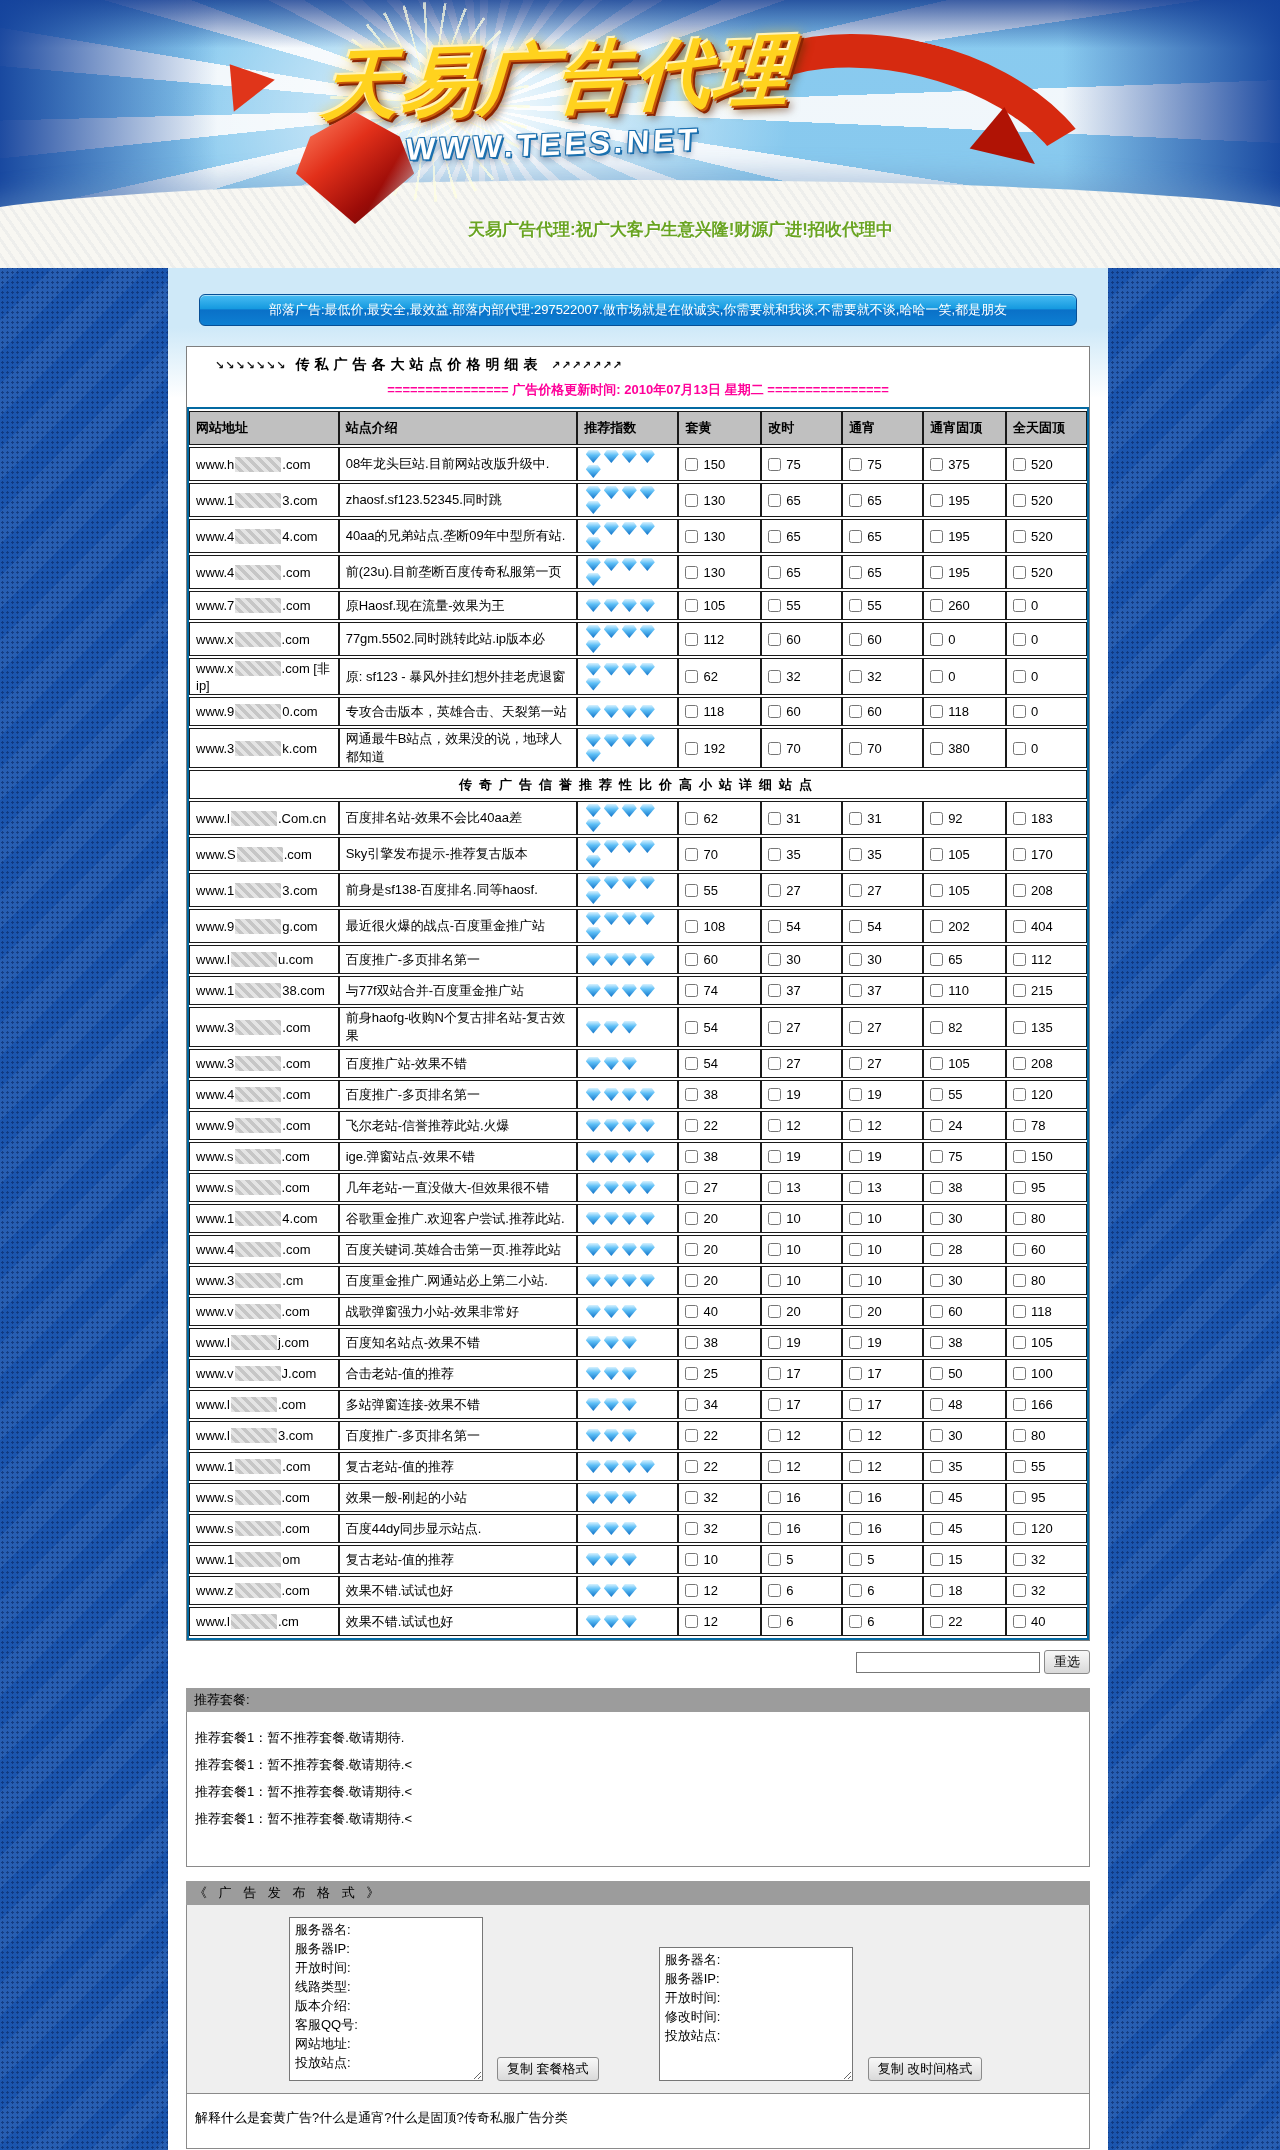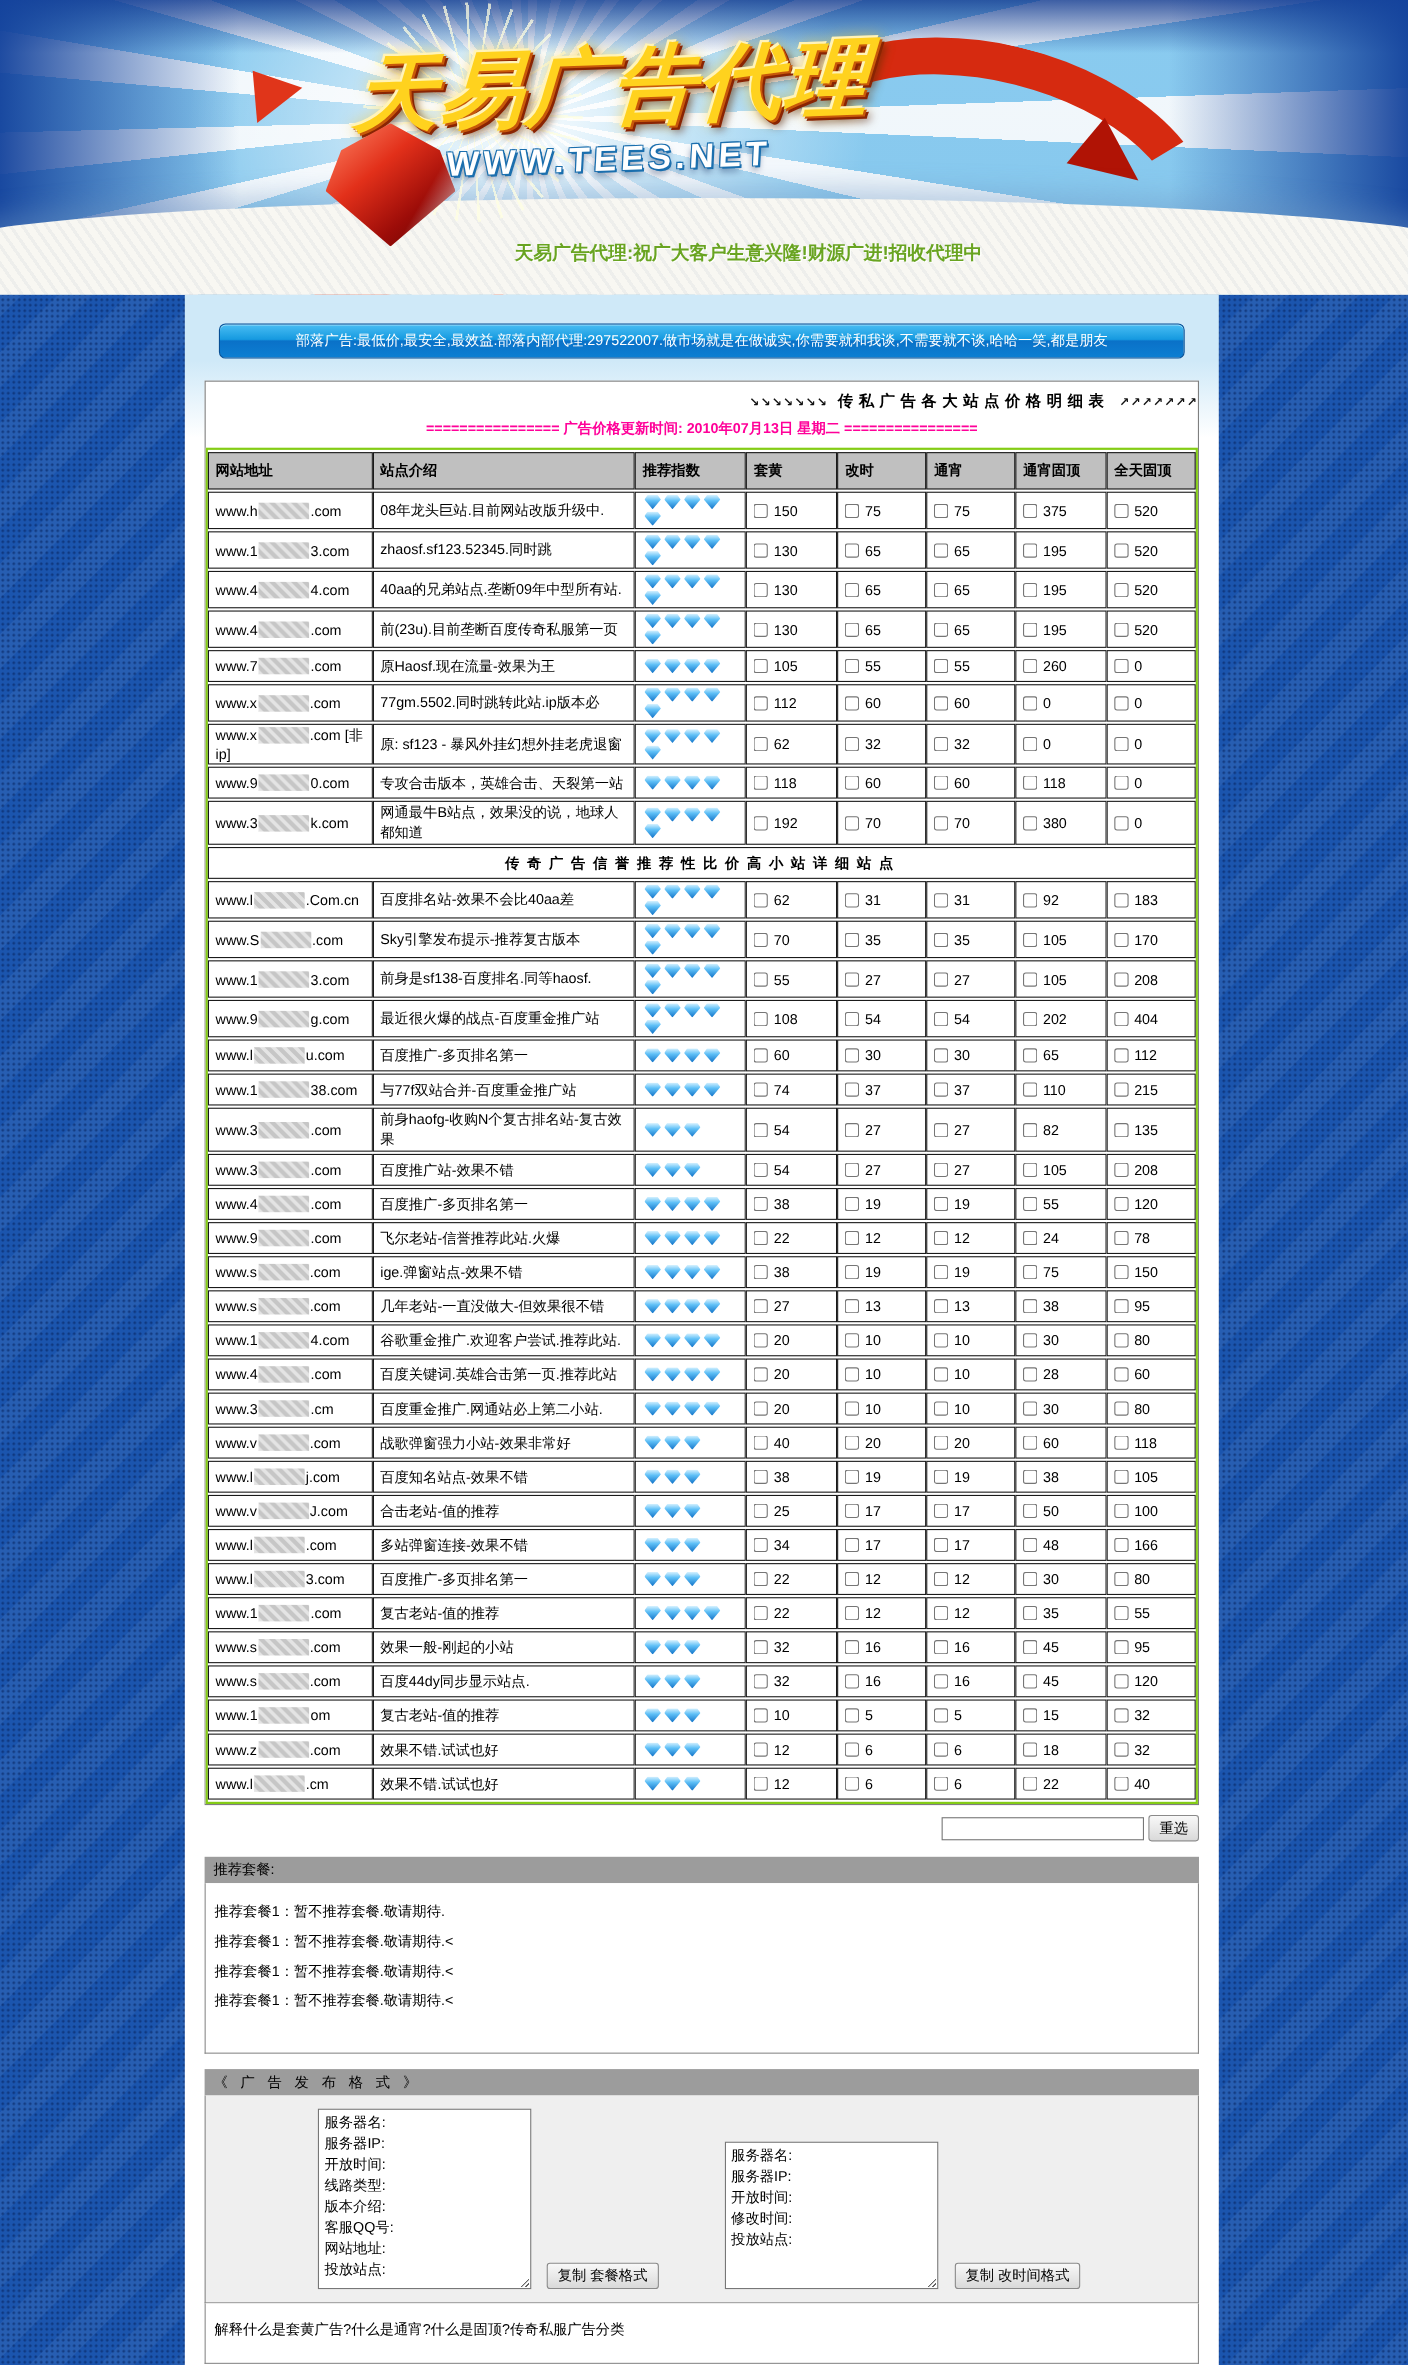--- a/index.html
+++ b/index.html
@@ -65,24 +65,24 @@
   }
   .notice-bar{
     width:876px;height:30px;margin:0 auto;border:1px solid #064f96;border-radius:6px;
     background:linear-gradient(180deg,#49bdf3 0%,#169ae0 45%,#0a71c8 50%,#0d7fd2 100%);
     color:#ffffff;font-size:13px;text-align:center;line-height:30px;
     box-shadow:inset 0 1px 0 rgba(255,255,255,.5);
     overflow:hidden;white-space:nowrap;
   }
   
   .tbl-box{margin-top:20px;border:1px solid #7f7f7f;background:#ffffff;}
-  .tbl-title{padding-top:9px;text-align:right;font-size:14px;font-weight:bold;color:#000;letter-spacing:5px;}
+  .tbl-title{padding-top:9px;text-align:left;font-size:14px;font-weight:bold;color:#000;letter-spacing:5px;padding-left:28px;}
   .tbl-title .marks{font-size:11px;letter-spacing:1px;color:#111;}
   .tbl-subtitle{padding:7px 0 8px 0;text-align:center;font-size:13px;font-weight:bold;color:#ff0099;}
-  table.price{width:100%;border-collapse:separate;border-spacing:0 2px;border:2px solid #84cc16;background:#fff;}
+  table.price{width:100%;border-collapse:separate;border-spacing:0 2px;border:2px solid #0369a1;background:#fff;}
   table.price th{background:#c0c0c0;border:1px solid #1a1a1a;font-size:13px;font-weight:bold;color:#000;
     text-align:left;padding:7px 4px 7px 6px;}
   table.price td{border:1px solid #1a1a1a;font-size:13px;color:#000;height:25px;padding:1px 4px 1px 6px;background:#fff;}
   td.sep{background:#b3b3b3;text-align:center;font-weight:bold;letter-spacing:7px;font-size:13px;height:20px;}
   .mosaic{display:inline-block;width:46px;height:15px;vertical-align:-3px;margin:0 1px;
     background-image:linear-gradient(45deg,#c6c6c6 25%,#e4e4e4 25%,#e4e4e4 50%,#c6c6c6 50%,#c6c6c6 75%,#e4e4e4 75%);
     background-size:10px 10px;}
   .gem{display:inline-block;width:15px;height:13px;margin:0 1.5px;vertical-align:-2px;
     background:linear-gradient(180deg,#d8f2ff 0%,#5fc0f7 40%,#1273c8 100%);
     clip-path:polygon(20% 0, 80% 0, 100% 32%, 50% 100%, 0 32%);}

